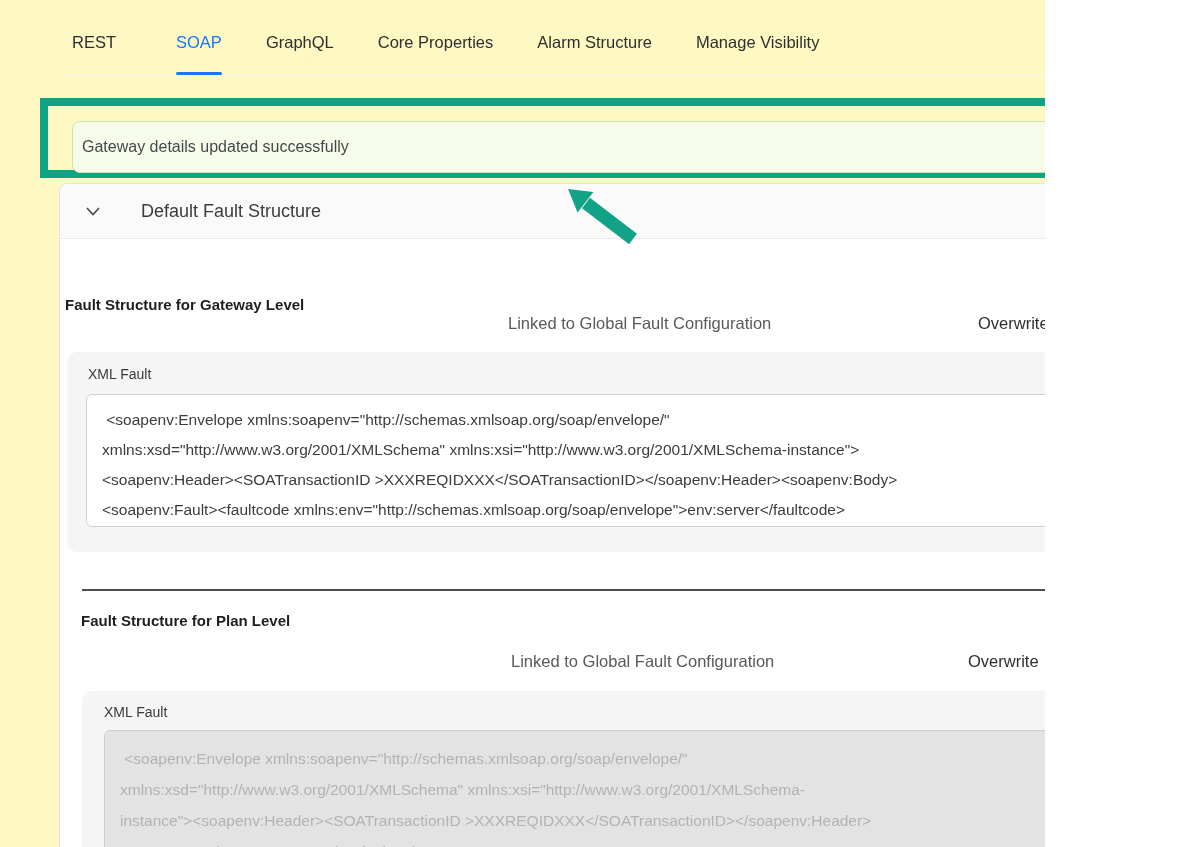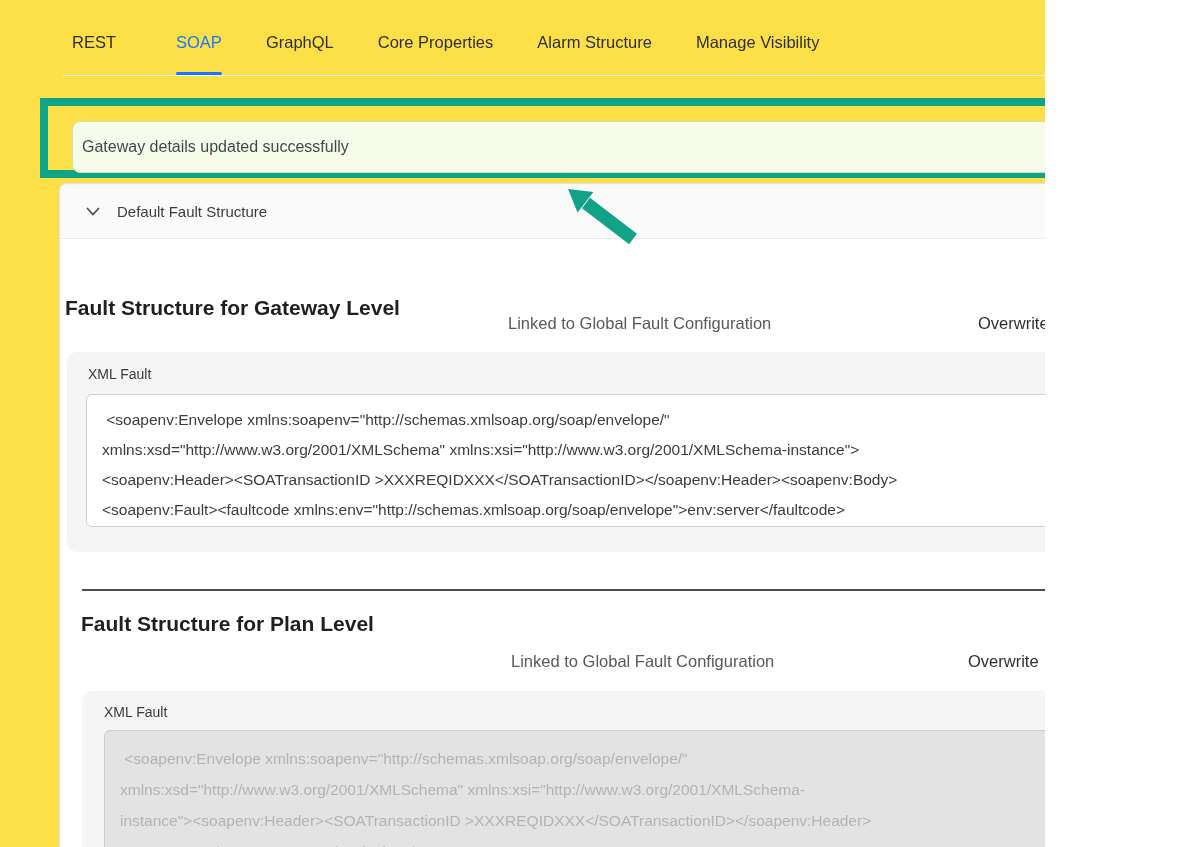--- a/index.html
+++ b/index.html
@@ -1,19 +1,19 @@
 <!DOCTYPE html>
 <html><head>
 <meta charset="utf-8">
 <style>
   * { margin:0; padding:0; box-sizing:border-box; }
   html,body { background:#fff; }
   .page {
     position:relative; width:1045px; height:847px; overflow:hidden;
-    background:#fde047; font-family:"Liberation Sans", sans-serif; color:#2b2b2b;
+    background:#fef9c3; font-family:"Liberation Sans", sans-serif; color:#2b2b2b;
   }
 
   
   .tabbar {
     position:absolute; left:63px; top:0; width:1080px; height:76px;
     display:flex; align-items:stretch; gap:44px; padding-left:9px;
     border-bottom:1px solid #f0f0f0;
   }
   .tab {
     display:flex; align-items:center; font-size:16.5px; color:#2f2f2f;
@@ -43,24 +43,24 @@
     position:absolute; left:59px; top:183px; width:1141px; height:664px;
     background:#fff; border:1px solid #e3e3e3; border-bottom:none;
     border-radius:8px 8px 0 0;
   }
   .card-header {
     height:55px; background:#fafafa; border-bottom:1px solid #ececec;
     border-radius:8px 8px 0 0; display:flex; align-items:center;
     padding-left:26px; cursor:pointer;
   }
   .card-header .chev { display:inline-flex; margin-right:17px; }
-  .card-title { font-size:15px; color:#3c3c3c; }
+  .card-title { font-size:18px; color:#3c3c3c;margin-left:24px; }
 
   
-  .sec-title { position:absolute; font-size:21px; font-weight:700; color:#1f1f1f; }
+  .sec-title { position:absolute; font-size:15px; font-weight:700; color:#1f1f1f; }
   .linked-label { position:absolute; font-size:16.5px; color:#595959; }
   .ow-label { position:absolute; font-size:16.5px; color:#2f2f2f; }
   .toggle {
     position:absolute; width:58px; height:30px; border-radius:15px; cursor:pointer;
   }
   .toggle .knob {
     position:absolute; top:2px; width:26px; height:26px; border-radius:50%;
     background:#fff; box-shadow:0 1px 2px rgba(0,0,0,.25);
   }
   .toggle.on  { background:#2f9db4; }

